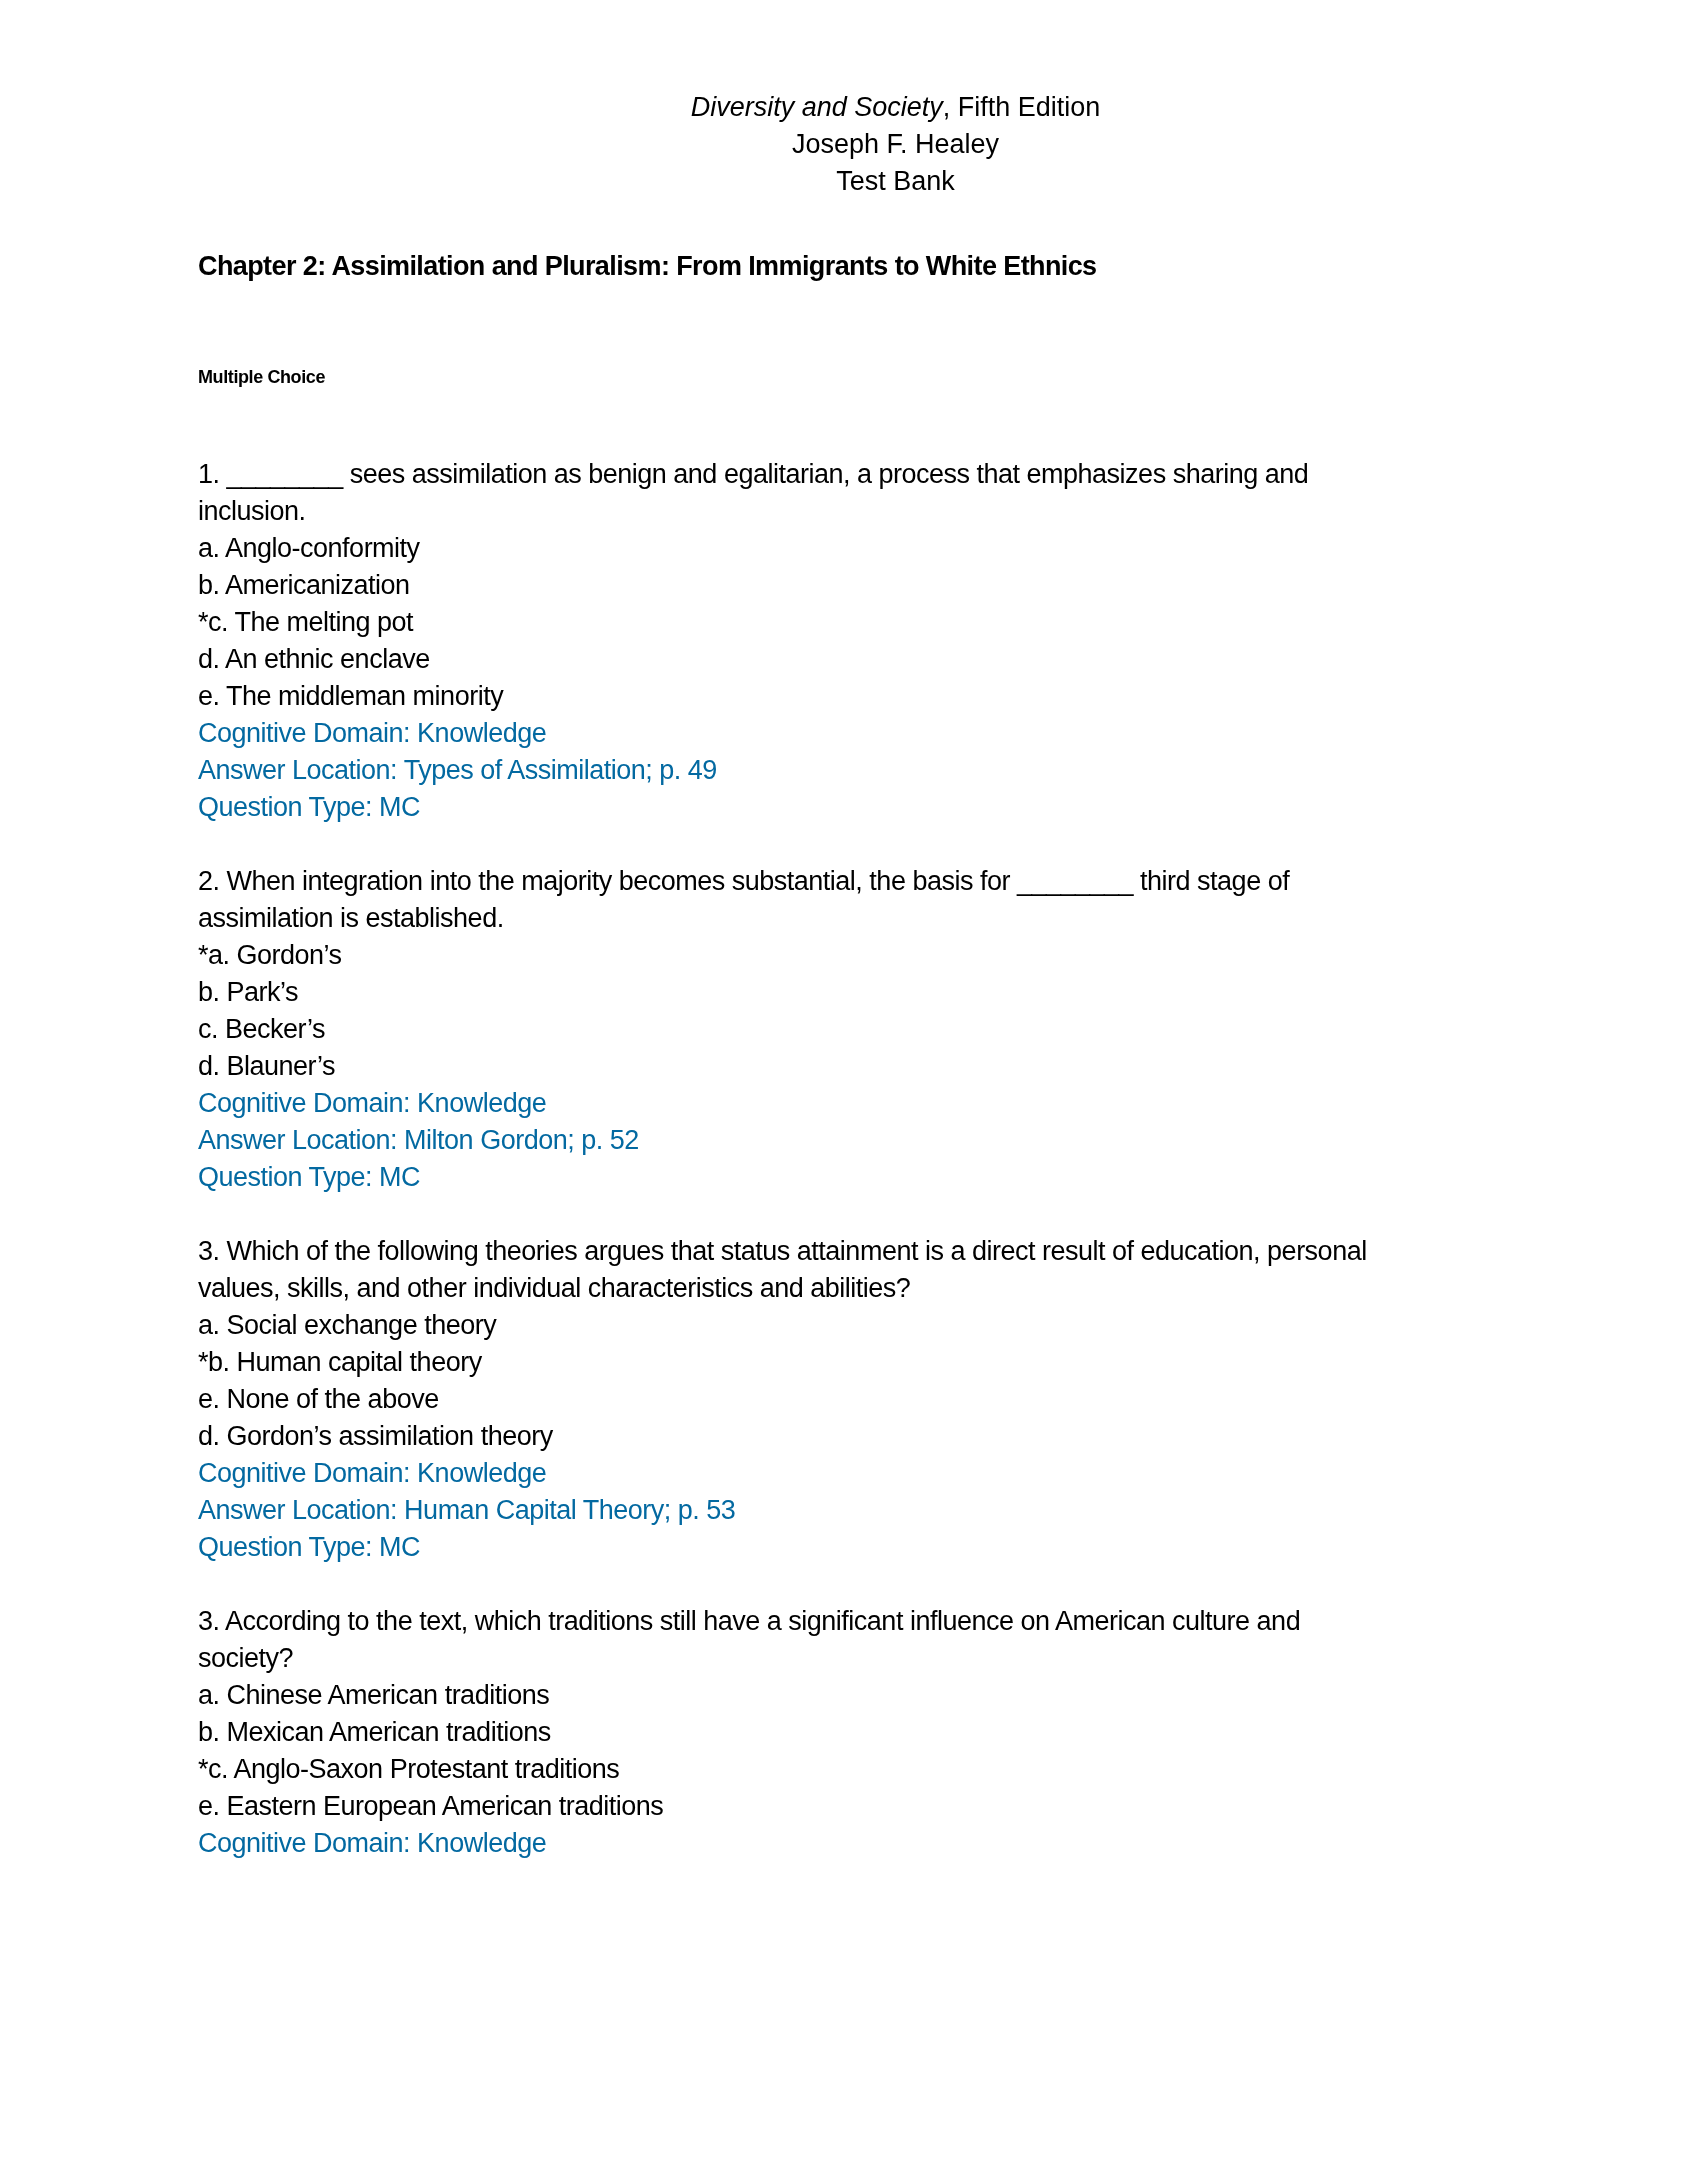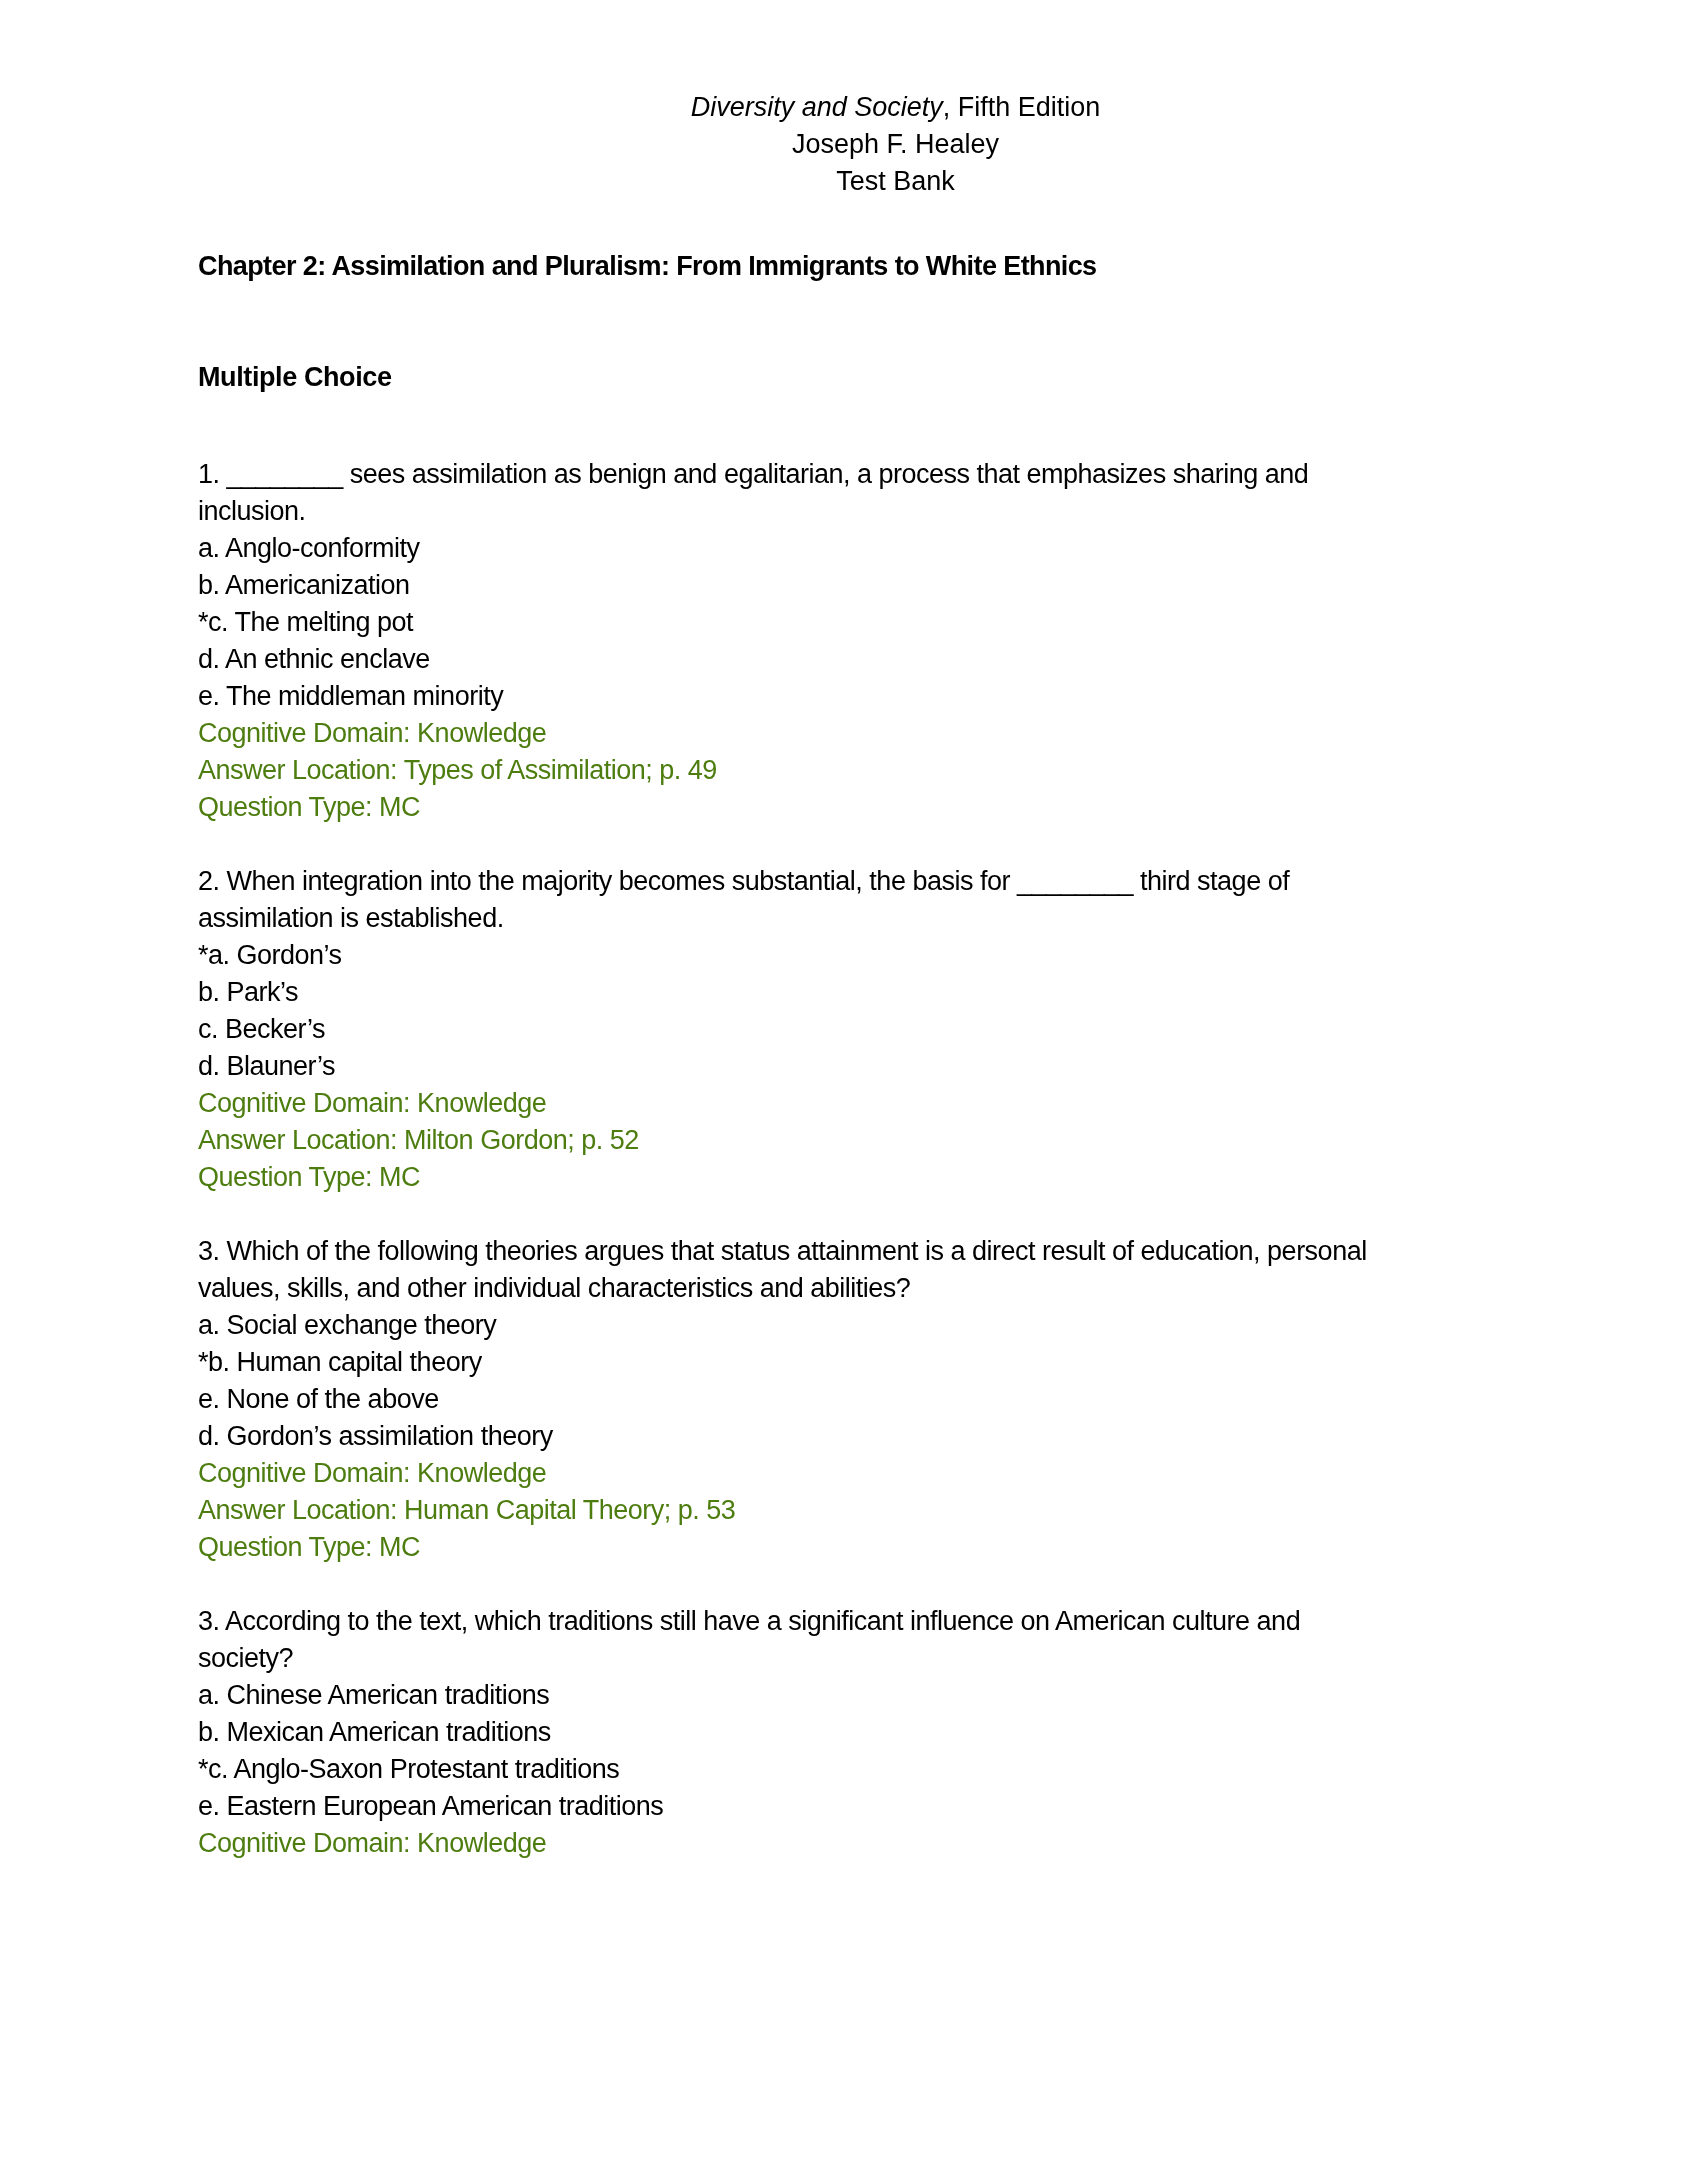--- a/index.html
+++ b/index.html
@@ -47,21 +47,21 @@
       font-size: 27px;
       line-height: 37px;
       font-weight: bold;
       white-space: nowrap;
       letter-spacing: -0.6px;
     }
     .section-heading {
       position: absolute;
       left: 198px;
       top: 359px;
-      font-size: 27px;
+      font-size: 18px;
       line-height: 37px;
       font-weight: bold;
       white-space: nowrap;
       letter-spacing: -0.4px;
     }
     .questions {
       position: absolute;
       left: 198px;
       top: 456px;
       width: 1307px;
@@ -70,21 +70,21 @@
       letter-spacing: -0.5px;
     }
     .question {
       margin-bottom: 37px;
     }
     .line {
       white-space: nowrap;
       height: 37px;
     }
     .meta {
-      color: #4d7c0f;
+      color: #0369a1;
     }
   </style>
 </head>
 <body>
 
 <div class="page">
 
   <div class="title-block">
     <div><span class="italic">Diversity and Society</span><span>, Fifth Edition</span></div>
     <div>Joseph F. Healey</div>

